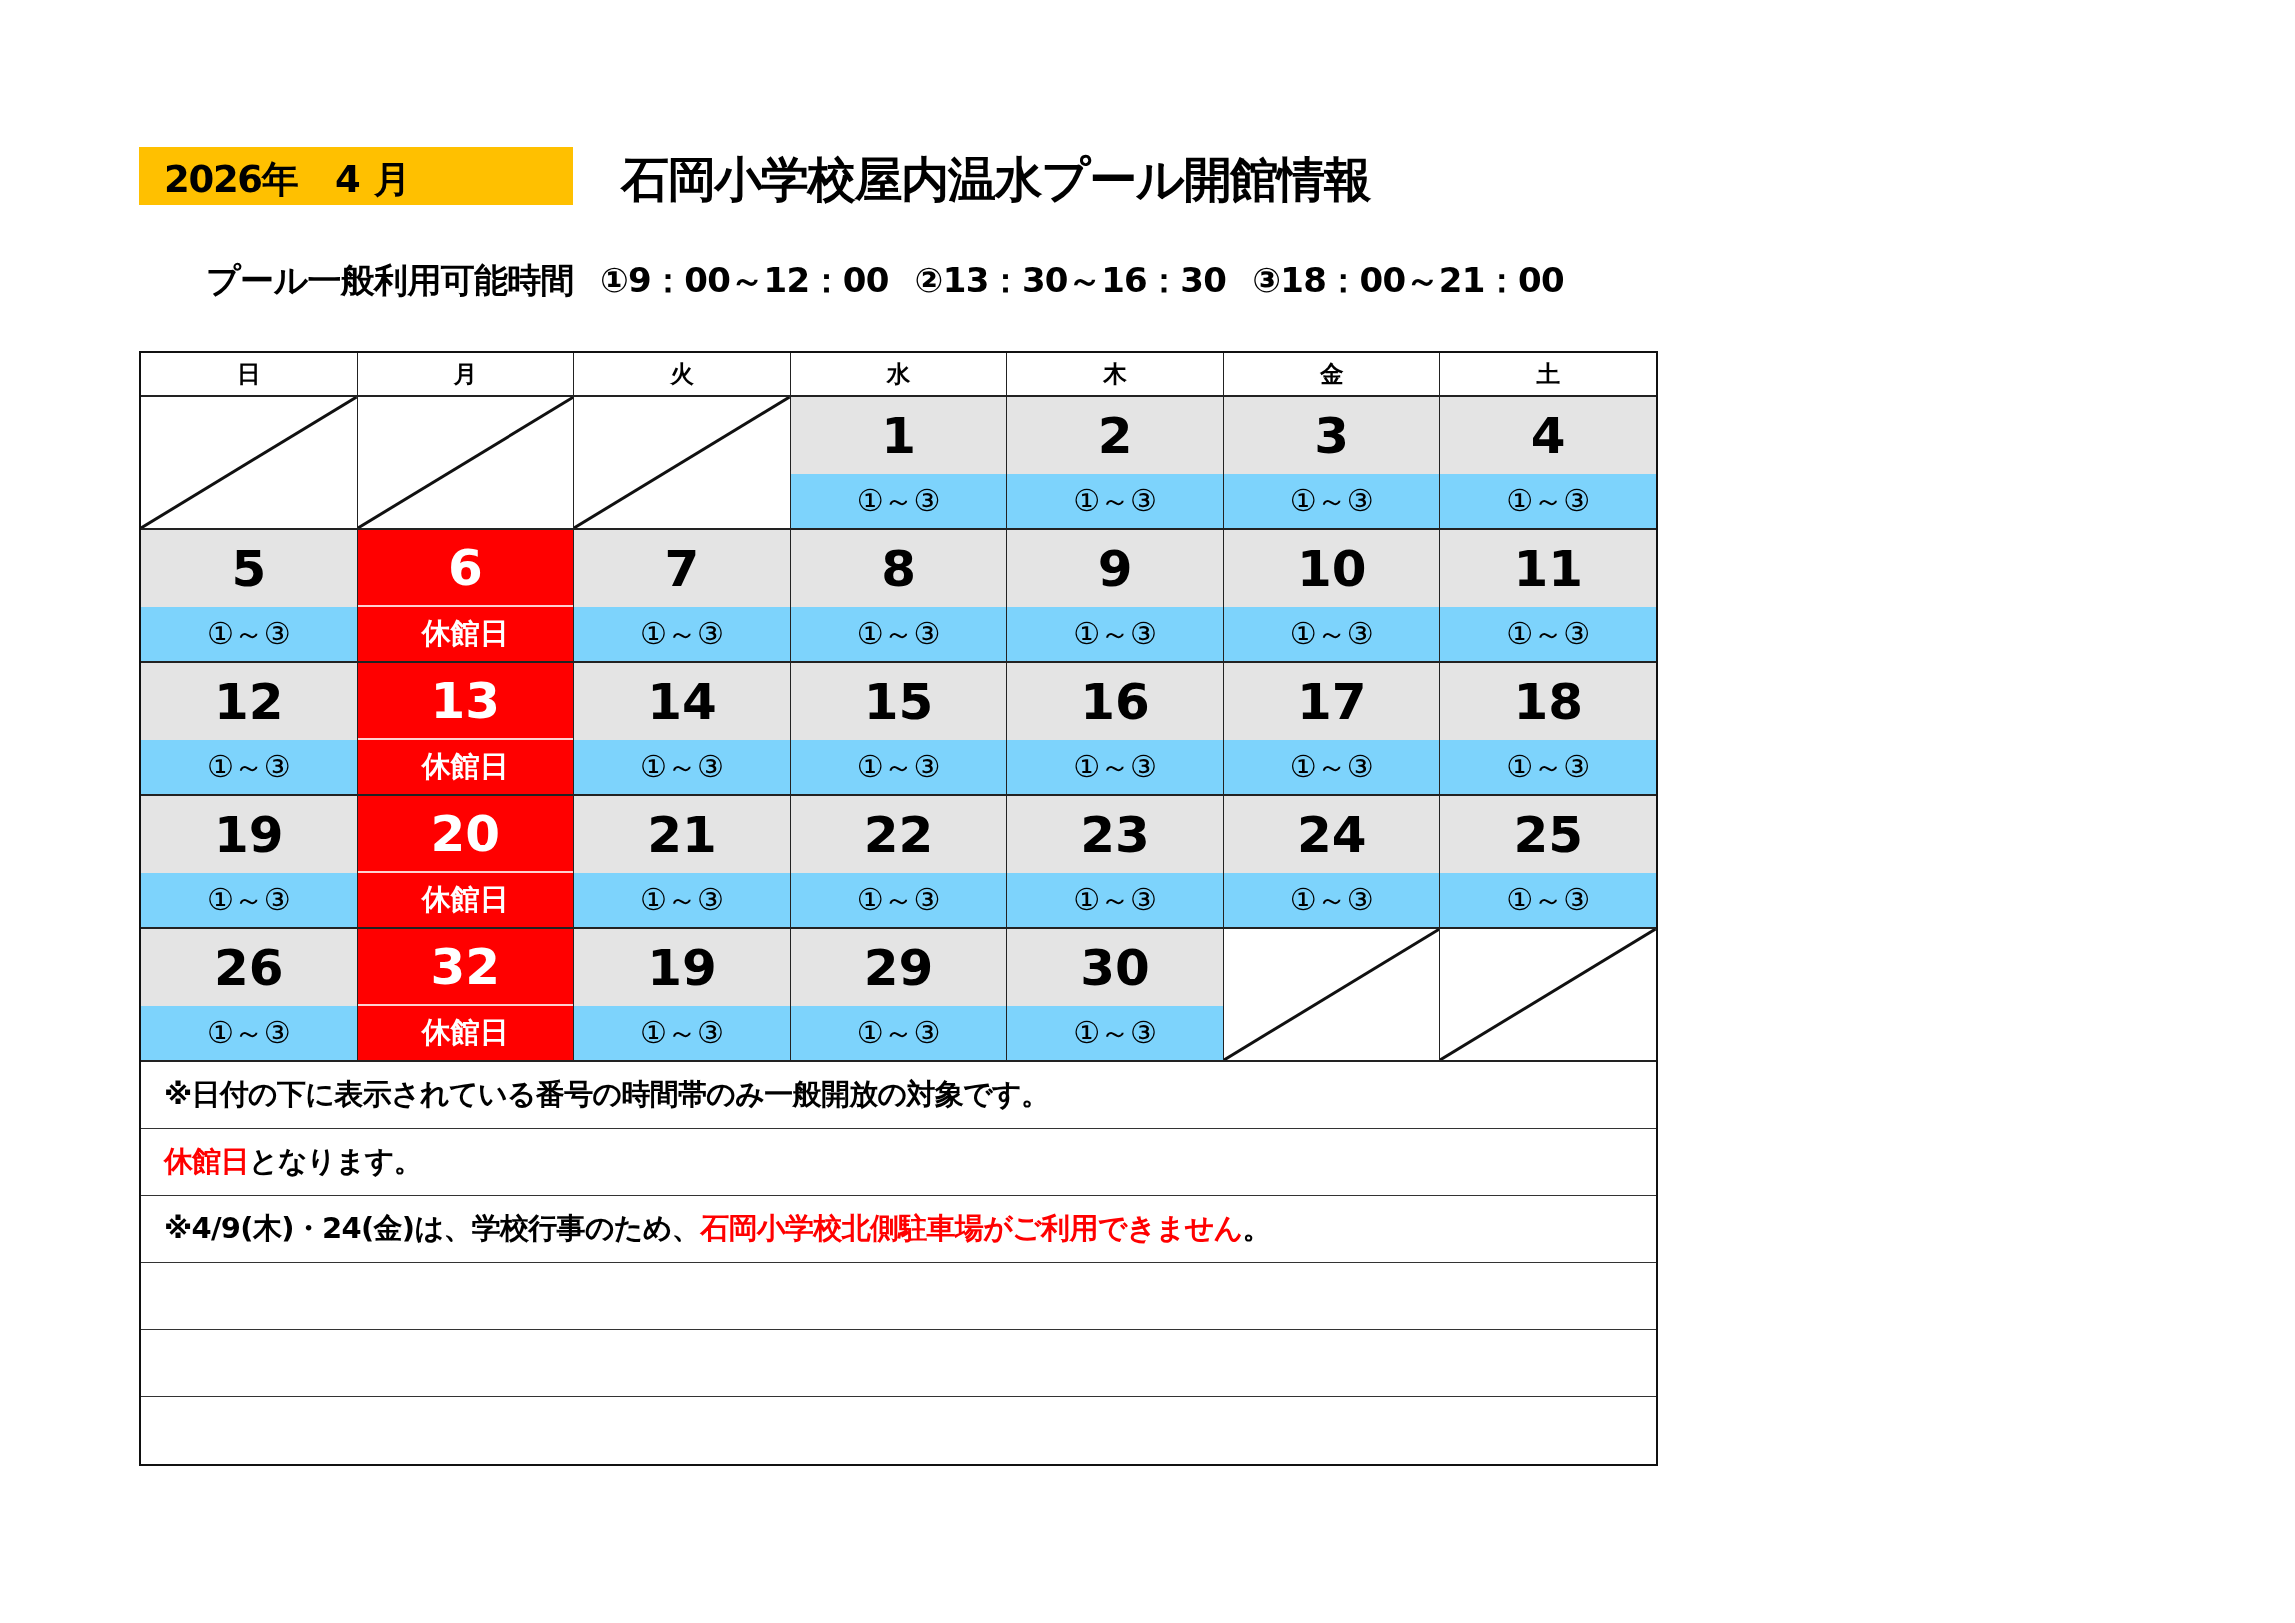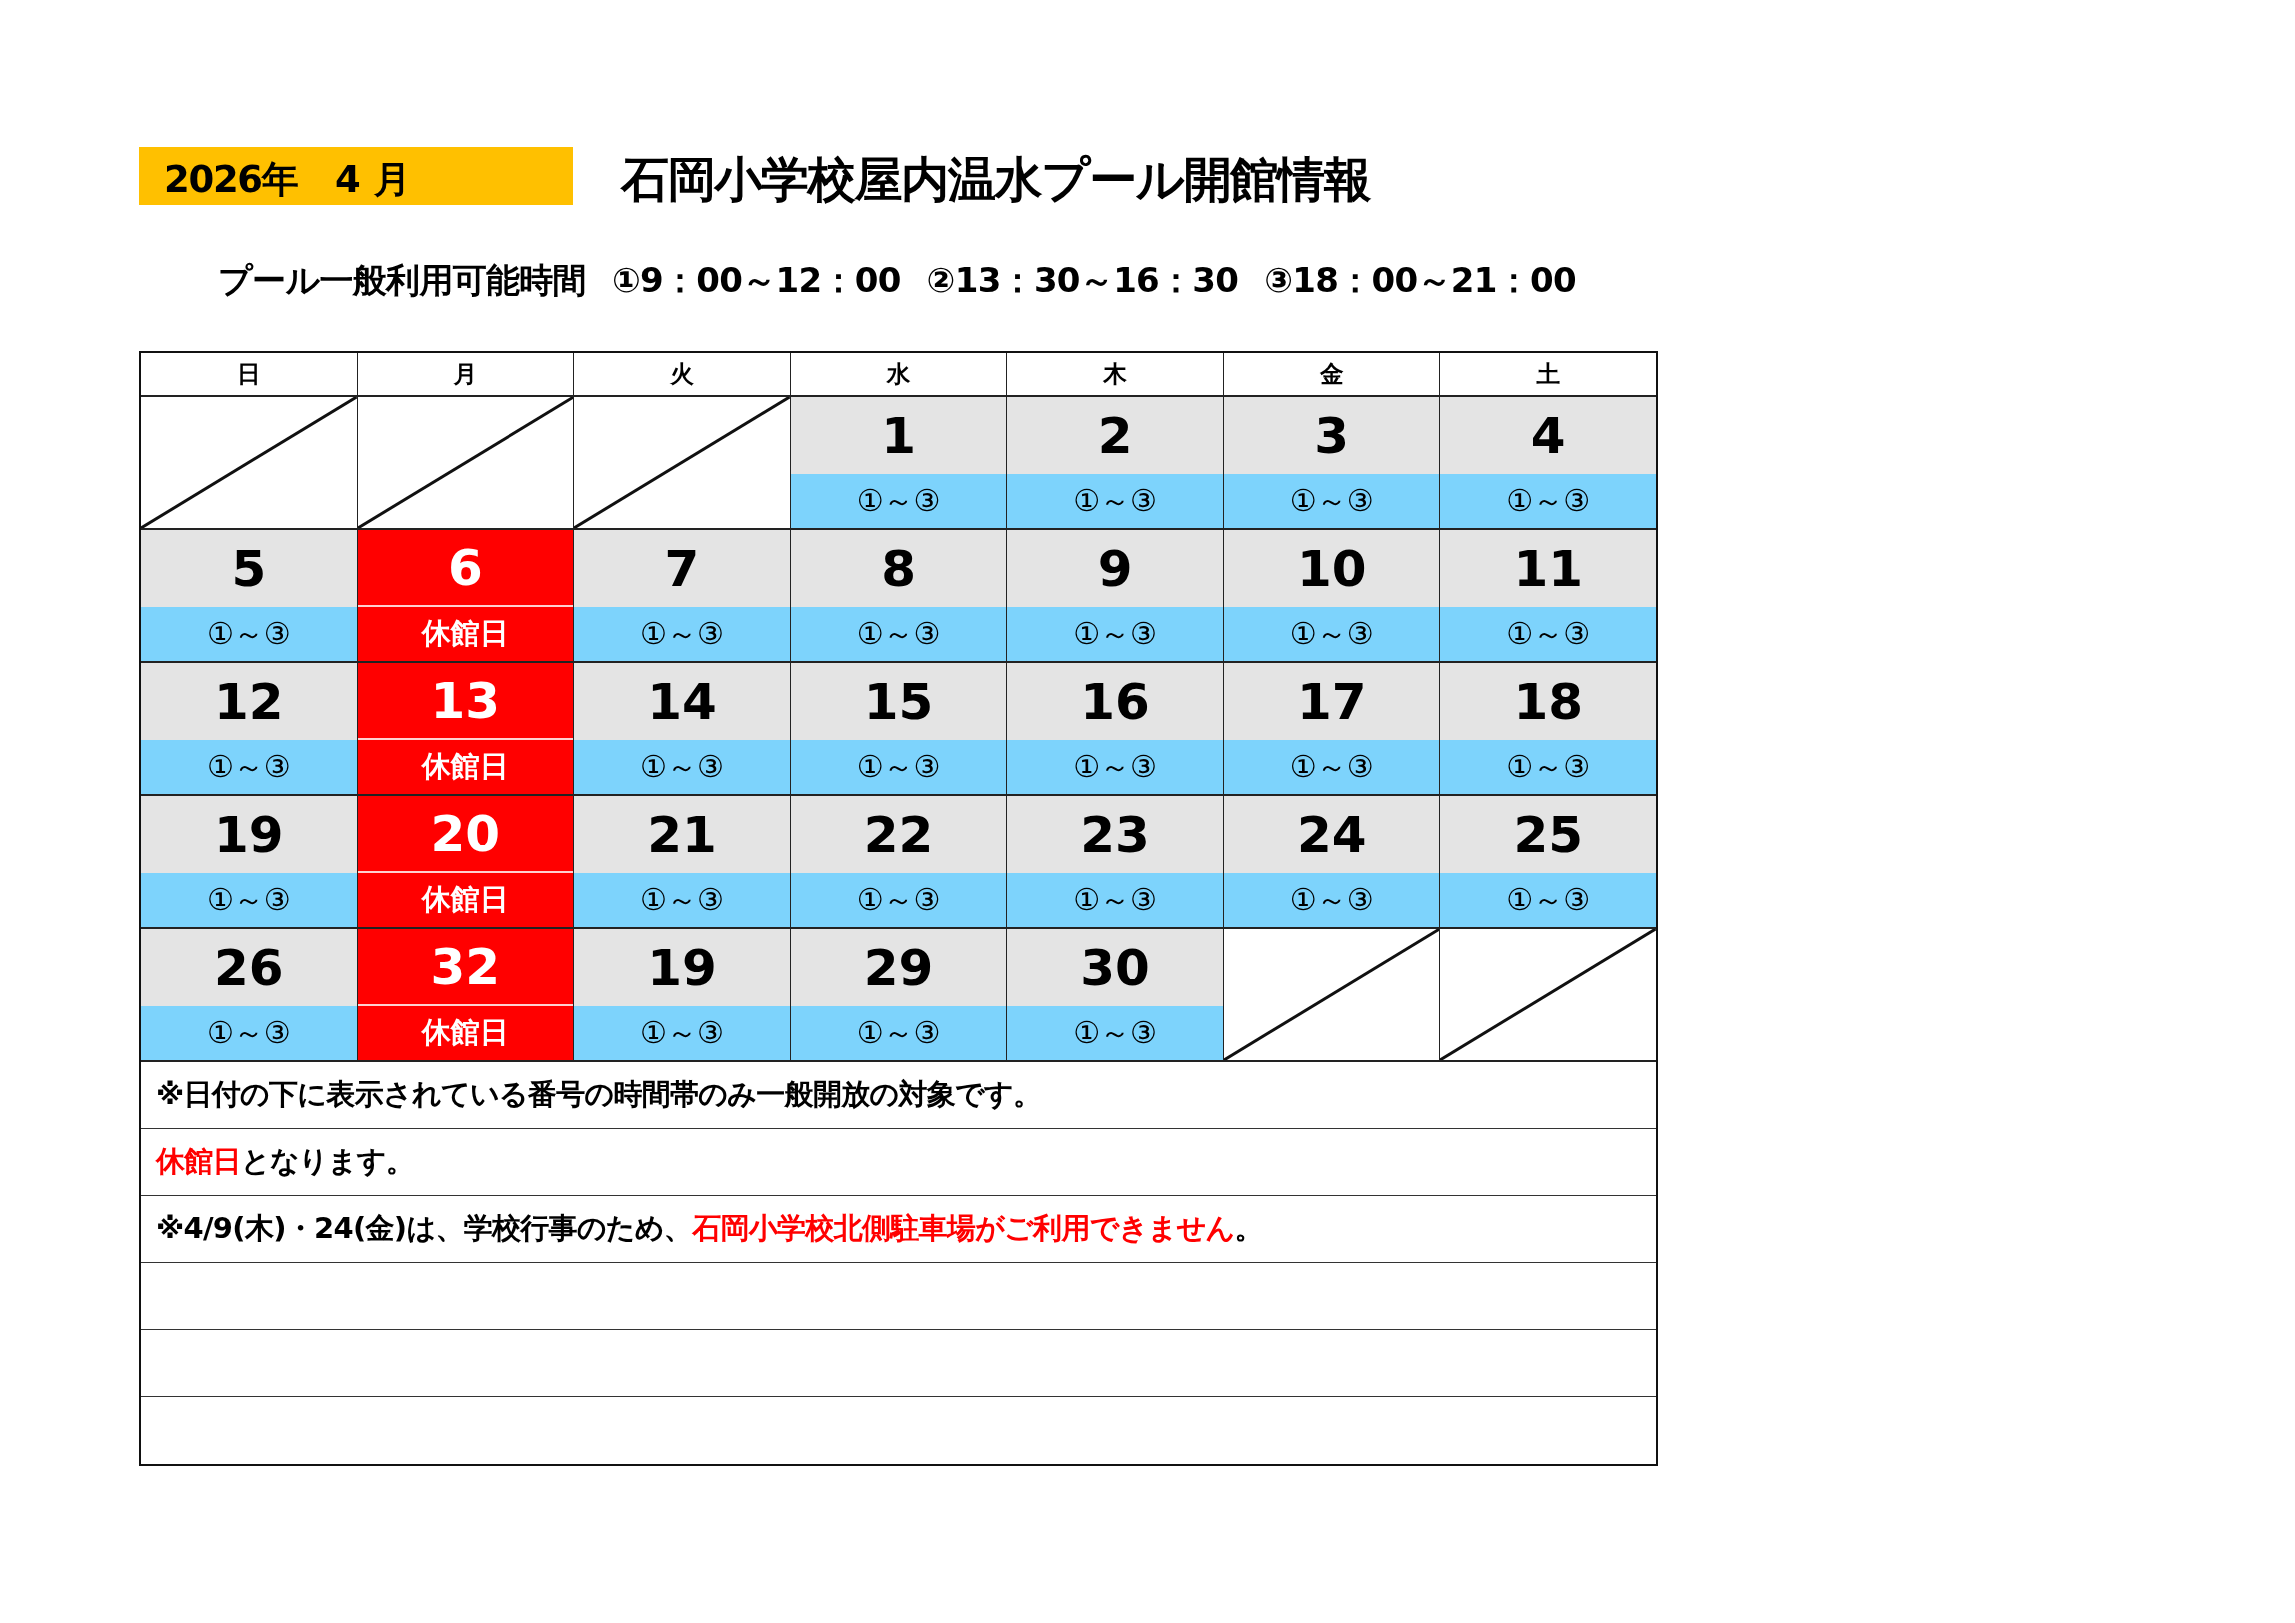--- a/index.html
+++ b/index.html
@@ -18,21 +18,21 @@
   }
   .month-text {
     position: absolute; left: 196px; top: 0; height: 65px; line-height: 65px;
     font-size: 37px; font-weight: bold;
   }
   .title {
     position: absolute; left: 621px; top: 147px; height: 65px; line-height: 65px;
     font-size: 48px; font-weight: bold; letter-spacing: -1.3px; white-space: nowrap;
   }
   .hours {
-    position: absolute; left: 218px; top: 257px; height: 46px; line-height: 46px;
+    position: absolute; left: 206px; top: 257px; height: 46px; line-height: 46px;
     font-size: 34px; font-weight: bold; white-space: nowrap; letter-spacing: -0.7px;
   }
   .hours span { margin-right: 26px; }
 
   .cal {
     position: absolute; left: 139px; top: 351px; width: 1519px;
     border: 2px solid #111; box-sizing: border-box;
   }
   .cal-head, .cal-week { display: flex; }
   .cal-head { height: 44px; border-bottom: 2px solid #222; box-sizing: border-box; }
@@ -54,21 +54,21 @@
   .cell .stat {
     flex: 1; background: #7dd3fc; display: flex; align-items: center; justify-content: center;
     font-size: 30px;
   }
   .cell.closed .num { background: #FF0000; color: #fff; border-bottom: 2px solid #FFD0D0; box-sizing: border-box; }
   .cell.closed .stat { background: #FF0000; color: #fff; font-weight: bold; font-size: 29px; }
   .cell.empty svg { position: absolute; left: 0; top: 0; width: 100%; height: 100%; }
 
   .notes .note {
     height: 67px; border-bottom: 1.3px solid #333; box-sizing: border-box;
-    display: flex; align-items: center; padding-left: 15px;
+    display: flex; align-items: center; padding-left: 23px;
     font-size: 29px; font-weight: bold; white-space: nowrap; letter-spacing: -0.7px;
   }
   .notes .note:last-child { border-bottom: none; }
   .red { color: #FF0000; }
 </style>
 </head>
 <body>
 
 <div class="year-box">
   <span class="year-text">2026年</span>

